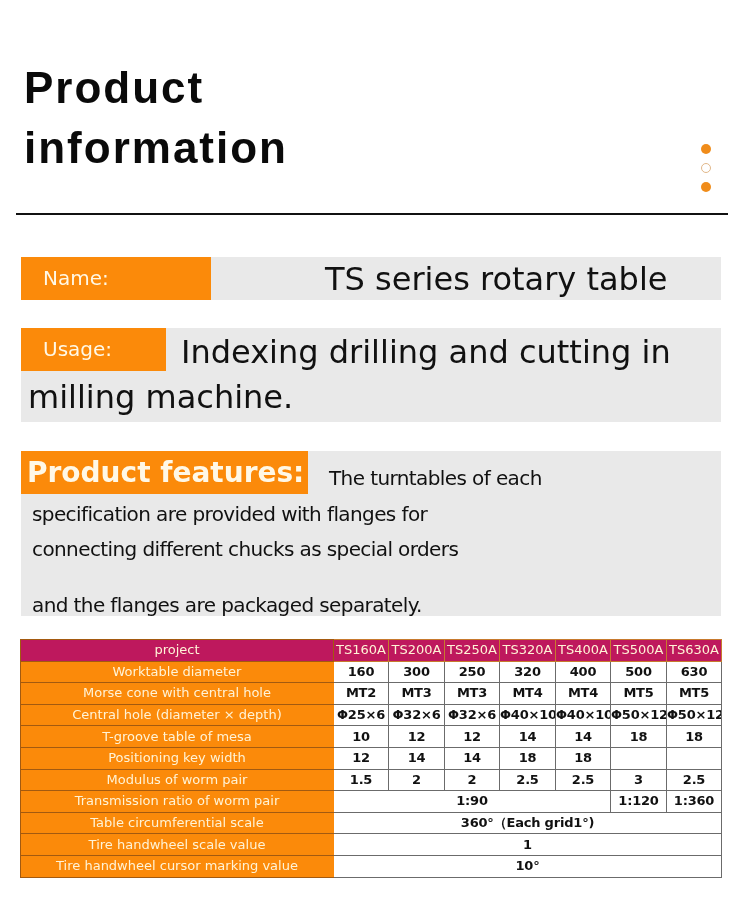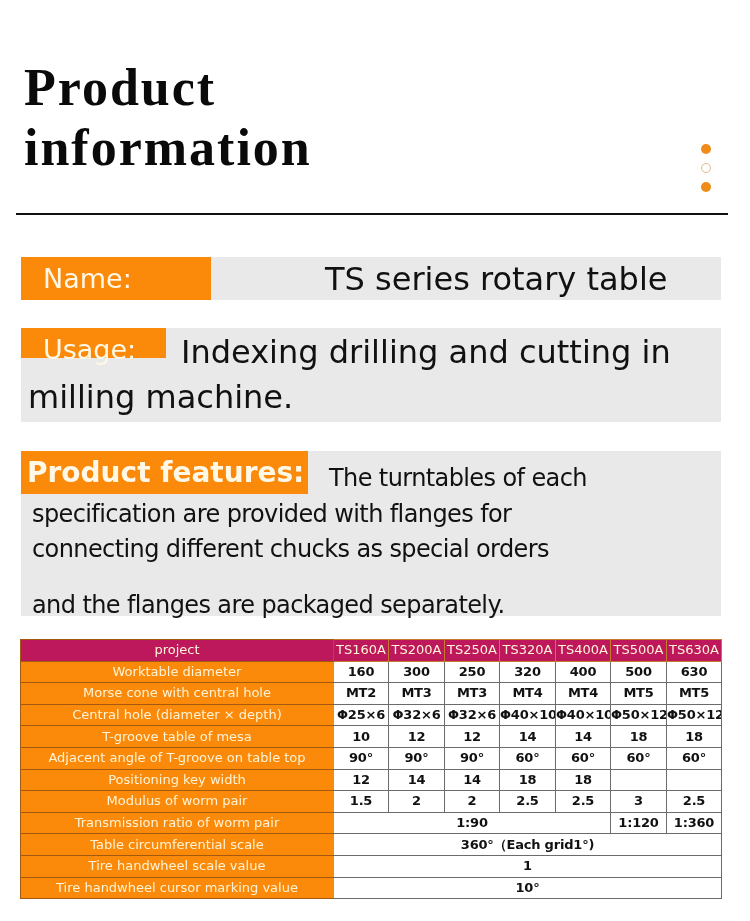--- a/index.html
+++ b/index.html
@@ -2,50 +2,50 @@
 <html><head>
   <meta charset="utf-8">
   <style>
     html, body { margin: 0; padding: 0; }
     body {
       width: 750px; height: 921px; background: #ffffff; position: relative; overflow: hidden;
       font-family: "DejaVu Sans", sans-serif; color: #111;
     }
     .title {
       position: absolute; left: 24px; top: 58px;
-      font-family: Liberation Serif, serif; font-weight: bold;
-      font-size: 52px; line-height: 60px; letter-spacing: 2px; color: #0a0a0a;
+      font-family: Liberation Sans, sans-serif; font-weight: bold;
+      font-size: 44px; line-height: 60px; letter-spacing: 2px; color: #0a0a0a;
       margin: 0;
     }
     .dots { position: absolute; left: 701px; top: 144px; width: 12px; }
     .dot { width: 10px; height: 10px; border-radius: 50%; margin-bottom: 9px; box-sizing: border-box; }
     .dot.filled { background: #f08c1a; }
     .dot.hollow { border: 1px solid #e2b88a; background: #fff; }
     .rule { position: absolute; left: 16px; top: 213px; width: 712px; height: 1.5px; background: #111; }
 
     .gray { position: absolute; background: #e9e9e9; }
     .tag {
       position: absolute; background: #fb8a0a; color: #fff8e6;
-      font-family: "DejaVu Sans", sans-serif; font-size: 27px; line-height: 43px;
+      font-family: "DejaVu Sans", sans-serif; font-size: 20px; line-height: 43px;
       box-sizing: border-box; white-space: nowrap;
     }
     .value-text { position: absolute; font-size: 32px; color: #111; white-space: nowrap; }
 
     #name-box { left: 21px; top: 257px; width: 700px; height: 43px; }
     #name-tag { left: 21px; top: 257px; width: 190px; height: 43px; padding-left: 22px; }
     #name-value { left: 325px; top: 259px; line-height: 40px; }
 
     #usage-box { left: 21px; top: 328px; width: 700px; height: 94px; }
-    #usage-tag { left: 21px; top: 328px; width: 145px; height: 30px; padding-left: 22px; }
+    #usage-tag { left: 21px; top: 328px; width: 145px; height: 43px; padding-left: 22px; }
     #usage-line1 { left: 181px; top: 331px; line-height: 42px; }
     #usage-line2 { left: 28px; top: 376px; line-height: 42px; }
 
     #feat-box { left: 21px; top: 451px; width: 700px; height: 165px; }
     #feat-tag { left: 21px; top: 451px; width: 287px; height: 43px; padding-left: 6px; font-size: 28px; font-weight: bold; }
-    .feat-line { position: absolute; left: 32px; font-size: 24px; line-height: 35px; color: #111; white-space: nowrap; letter-spacing: -0.6px; }
+    .feat-line { position: absolute; left: 32px; font-size: 20px; line-height: 35px; color: #111; white-space: nowrap; letter-spacing: -0.6px; }
     #feat-line0 { left: 329px; top: 461px; }
     #feat-line1 { top: 497px; }
     #feat-line2 { top: 532px; }
     #feat-line3 { top: 588px; text-align: right; }
 
     table.spec {
       position: absolute; left: 20px; top: 639px; width: 701px;
       border-collapse: collapse; table-layout: fixed;
       font-family: "DejaVu Sans", sans-serif; font-size: 13px;
     }
@@ -148,30 +148,20 @@
     <td class="lbl">T-groove table of mesa</td>
     <td class="val">10</td>
     <td class="val">12</td>
     <td class="val">12</td>
     <td class="val">14</td>
     <td class="val">14</td>
     <td class="val">18</td>
     <td class="val">18</td>
   </tr>
   <tr>
-    <td class="lbl">Adjacent angle of T-groove on table top</td>
-    <td class="val">90°</td>
-    <td class="val">90°</td>
-    <td class="val">90°</td>
-    <td class="val">60°</td>
-    <td class="val">60°</td>
-    <td class="val">60°</td>
-    <td class="val">60°</td>
-  </tr>
-  <tr>
     <td class="lbl">Positioning key width</td>
     <td class="val">12</td>
     <td class="val">14</td>
     <td class="val">14</td>
     <td class="val">18</td>
     <td class="val">18</td>
     <td class="val"></td>
     <td class="val"></td>
   </tr>
   <tr>

